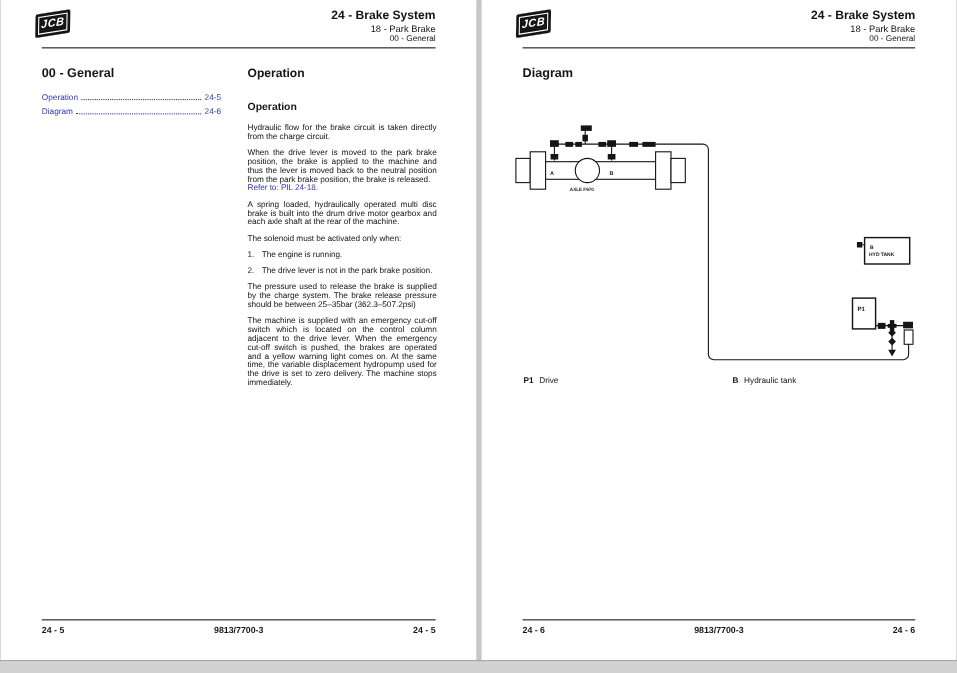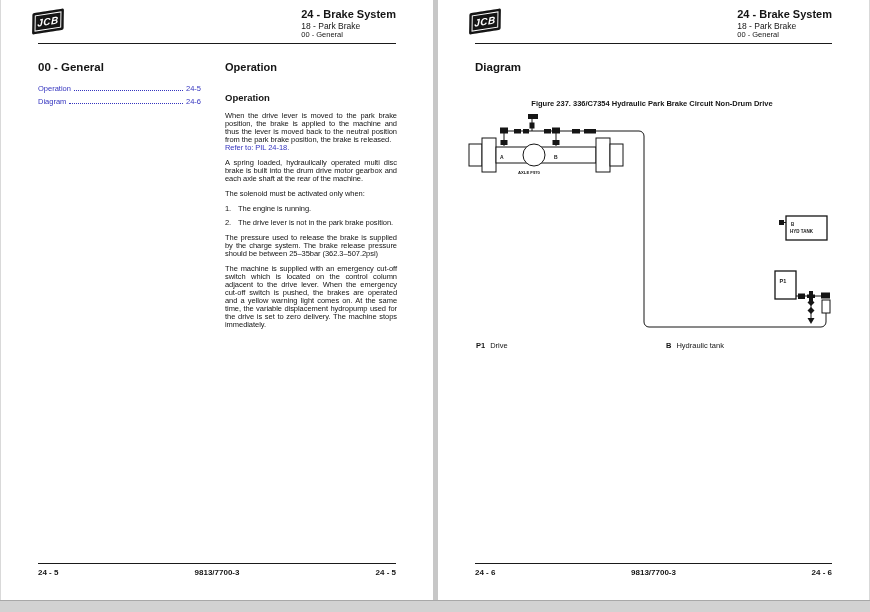--- a/index.html
+++ b/index.html
@@ -12,21 +12,21 @@
   .divider { position:absolute; left:433px; top:0; width:5px; height:600px; background:#c7c7c7; }
   .bottom-bar { position:absolute; left:0; top:600px; width:870px; height:12px;
                 background:#d2d2d2; border-top:1px solid #a8a8a8; }
 
   .logo { position:absolute; left:31px; top:11px; width:32px; height:21px; background:#151515;
           color:#fff; font-weight:bold; font-style:italic; font-size:10px; letter-spacing:0.5px;
           display:flex; align-items:center; justify-content:center;
           transform:rotate(-9deg) skewX(-10deg); border-radius:2px;
           box-shadow: inset 0 0 0 2.5px #151515, inset 0 0 0 3.5px #fff; }
 
-  .hdr { position:absolute; right:37px; top:8px; line-height:1.15;margin-left:12px; }
+  .hdr { position:absolute; right:37px; top:8px; text-align:right; line-height:1.15;margin-left:12px; }
   .hdr .l1 { font-size:11px; font-weight:bold; }
   .hdr .l2 { font-size:8.5px; margin-top:1px; }
   .hdr .l3 { font-size:7.5px; }
 
   .rule-top { position:absolute; left:37px; right:37px; top:43px; height:0;
               border-top:1.6px solid #1a1a1a; }
 
   .sec-title { position:absolute; left:37px; top:61px; font-size:11.5px; font-weight:bold; }
 
   .toc { position:absolute; left:37px; top:84px; width:163px; color:#3434bf; font-size:7.5px; }
@@ -84,20 +84,21 @@
         <span>Diagram</span>
         <span class="toc-leader"></span>
         <span>24-6</span>
       </div>
     </div>
 
     <div class="col-right">
       <div class="op-heading">Operation</div>
       <div class="op-sub">Operation</div>
 
+      <div class="para">Hydraulic flow for the brake circuit is taken directly from the charge circuit.</div>
 
       <div class="para">
         <span>When the drive lever is moved to the park brake position, the brake is applied to the machine and thus the lever is moved back to the neutral position from the park brake position, the brake is released.</span>
         <span class="refer-link">Refer to: PIL 24-18.</span>
       </div>
 
       <div class="para">A spring loaded, hydraulically operated multi disc brake is built into the drum drive motor gearbox and each axle shaft at the rear of the machine.</div>
       <div class="para">The solenoid must be activated only when:</div>
 
       <div class="num-list">
@@ -129,21 +130,20 @@
 
     <div class="hdr">
       <div class="l1">24 - Brake System</div>
       <div class="l2">18 - Park Brake</div>
       <div class="l3">00 - General</div>
     </div>
     <div class="rule-top"></div>
 
     <div class="sec-title">Diagram</div>
 
-    <div class="diag-caption">Figure 237. 336/C7354 Hydraulic Park Brake Circuit Non-Drum Drive</div>
 
     <svg class="diagram-svg" viewBox="0 0 431 612" fill="none" stroke="#151515" stroke-width="1">
 
       <rect x="31" y="144" width="13" height="22" fill="#fff"></rect>
       <rect x="44" y="138" width="14" height="34" fill="#fff"></rect>
       <rect x="58" y="147" width="100" height="16" fill="#fff"></rect>
       <rect x="158" y="138" width="14" height="34" fill="#fff"></rect>
       <rect x="172" y="144" width="13" height="22" fill="#fff"></rect>
       <circle cx="96" cy="155" r="11" fill="#fff"></circle>
 

